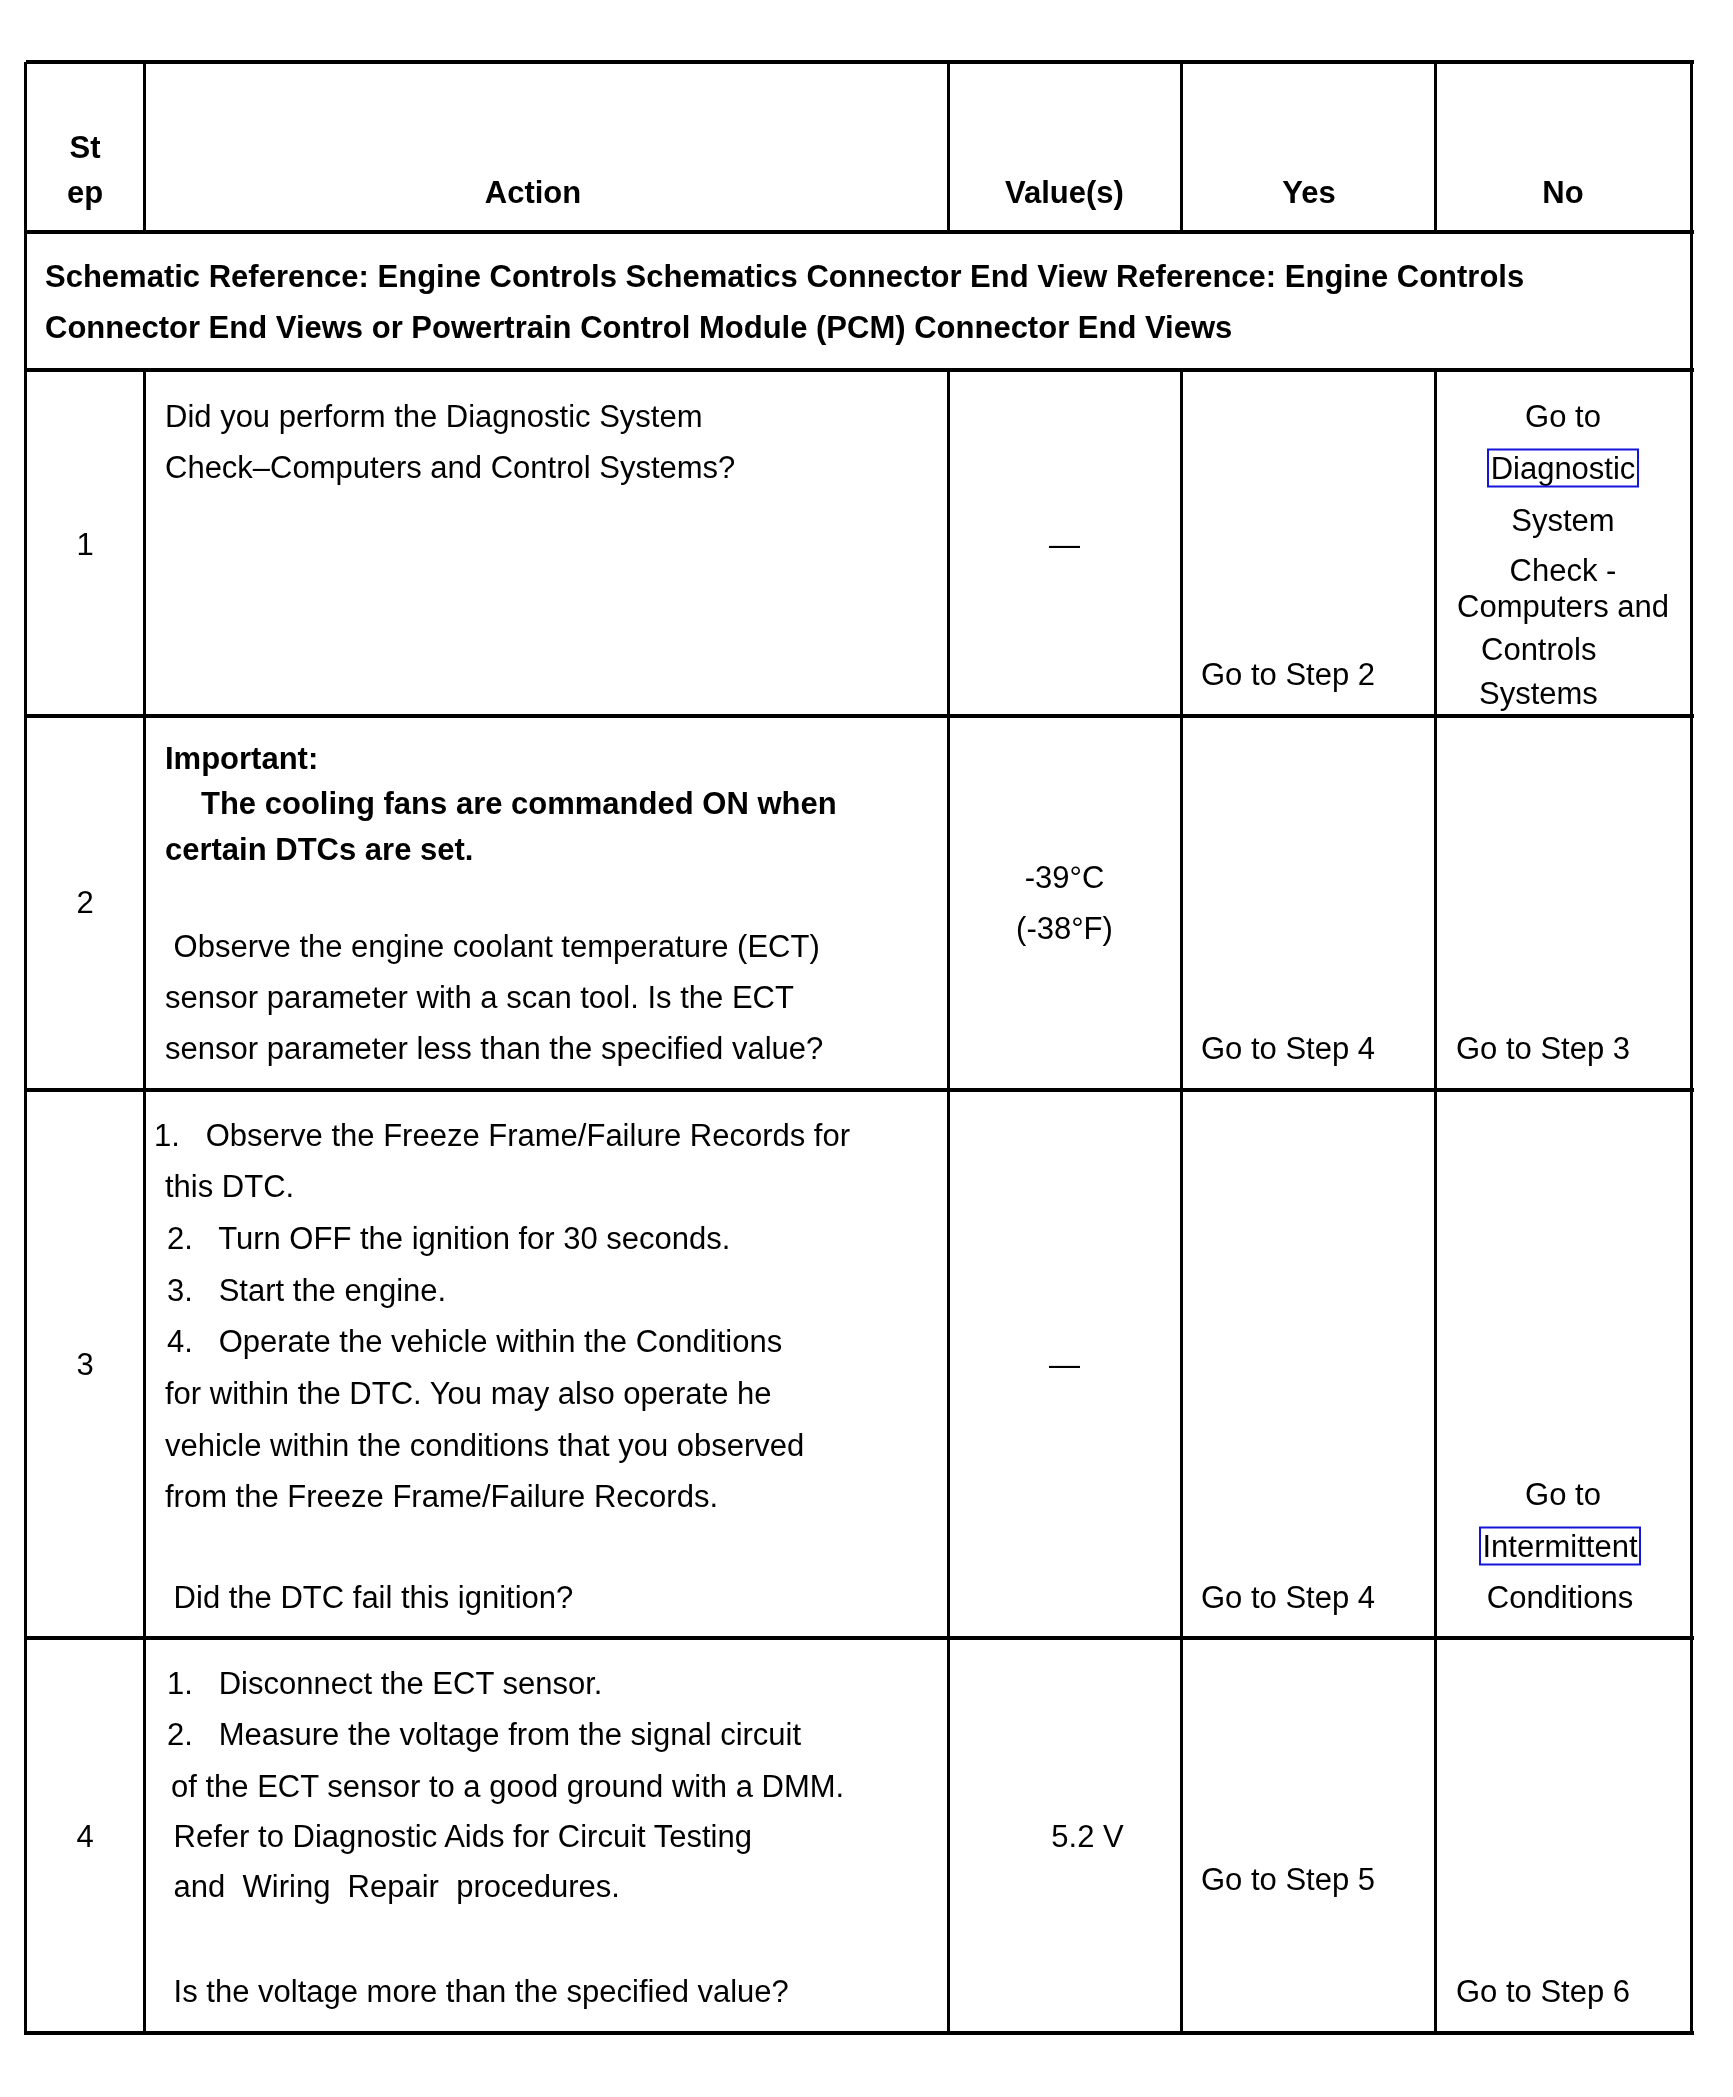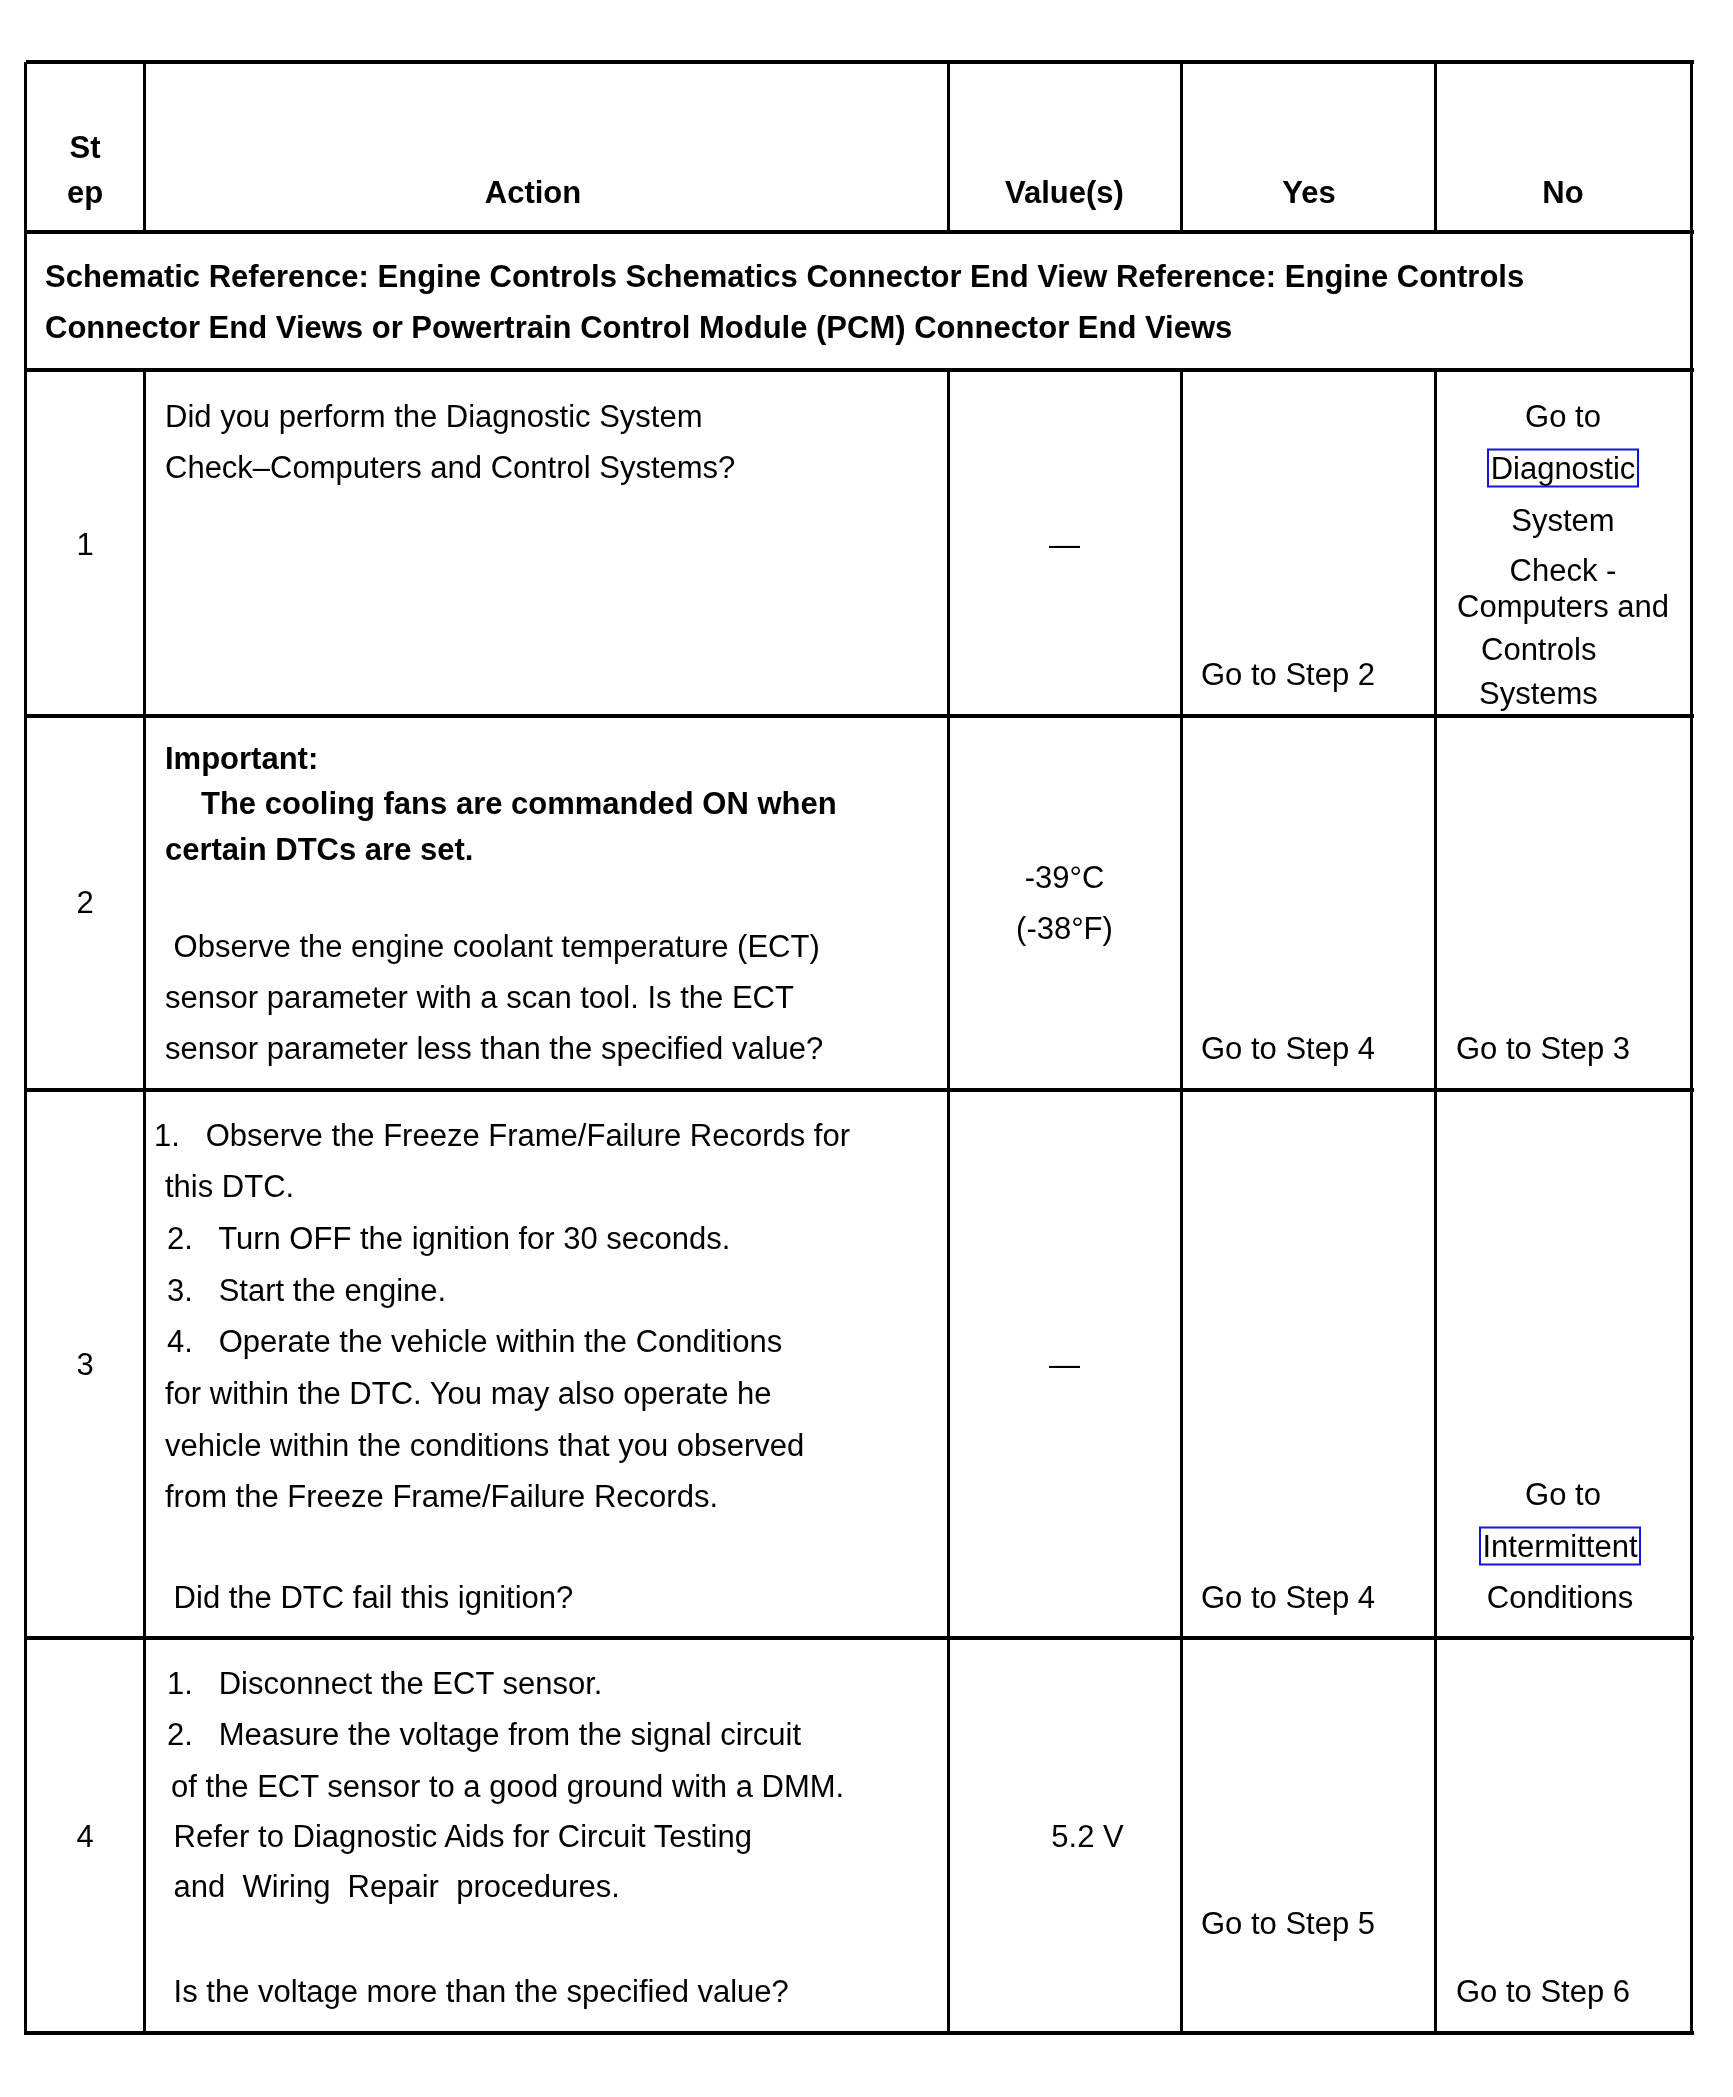--- a/index.html
+++ b/index.html
@@ -100,17 +100,17 @@
 
   <div>
     <div class="t c" style="left:27px; width:116px; top:1836px;">4</div>
     <div class="t" style="left:167px; top:1683px; white-space:pre;">1.   Disconnect the ECT sensor.</div>
     <div class="t" style="left:167px; top:1734px; white-space:pre;">2.   Measure the voltage from the signal circuit</div>
     <div class="t" style="left:165px; top:1786px;margin-left:6px;">of the ECT sensor to a good ground with a DMM.</div>
     <div class="t" style="left:165px; top:1836px; white-space:pre;"> Refer to Diagnostic Aids for Circuit Testing</div>
     <div class="t" style="left:165px; top:1886px; white-space:pre;"> and  Wiring  Repair  procedures.</div>
     <div class="t" style="left:165px; top:1991px; white-space:pre;"> Is the voltage more than the specified value?</div>
     <div class="t c" style="left:950px; width:229px; top:1836px;padding-left:23px;">5.2 V</div>
-    <div class="t" style="left:1201px; top:1923px;text-align:center;">Go to Step 5</div>
+    <div class="t" style="left:1201px; top:1879px;text-align:center;">Go to Step 5</div>
     <div class="t" style="left:1456px; top:1991px;">Go to Step 6</div>
   </div>
 </div>
 
 
 </body></html>

